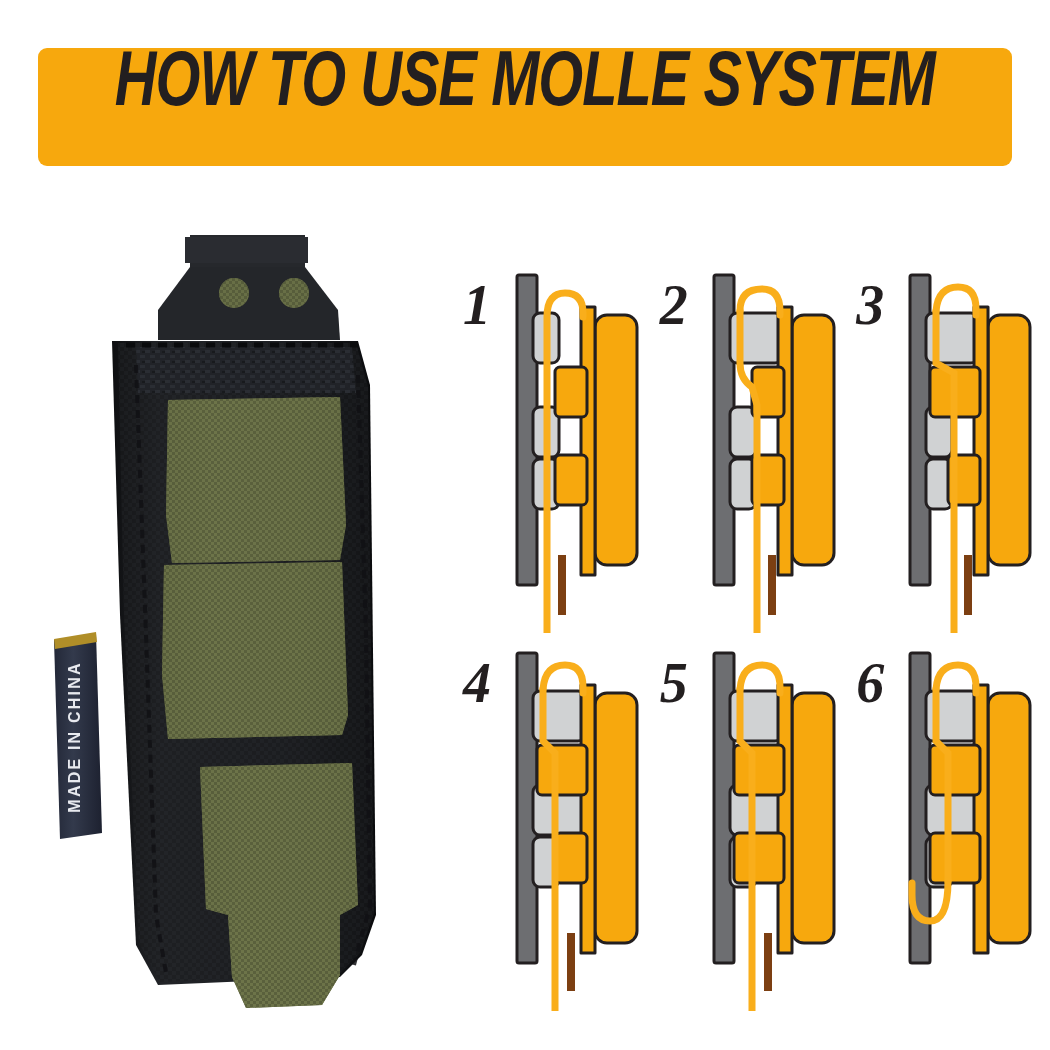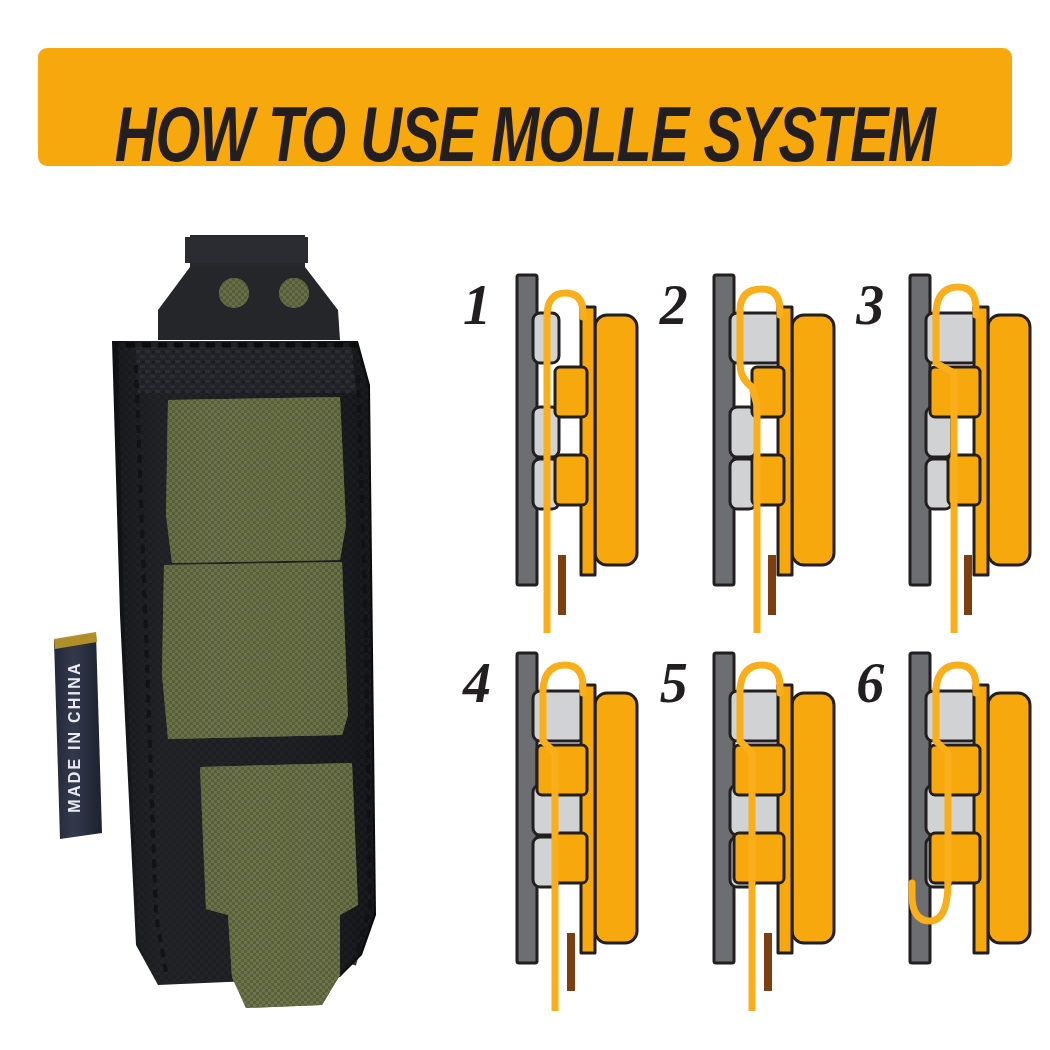--- a/index.html
+++ b/index.html
@@ -19,21 +19,21 @@
   
   #banner {
     position: absolute;
     left: 38px;
     top: 48px;
     width: 974px;
     height: 118px;
     background: #f7a80d;
     border-radius: 9px;
     display: flex;
-    align-items: flex-end;
+    align-items: flex-start;
     justify-content: center;
     box-sizing: border-box;
   }
   #banner-title {
     font-family: "Liberation Sans", sans-serif;
     font-weight: 700;
     font-style: italic;
     font-size: 62px;
     letter-spacing: -1px;
     color: #231f20;

